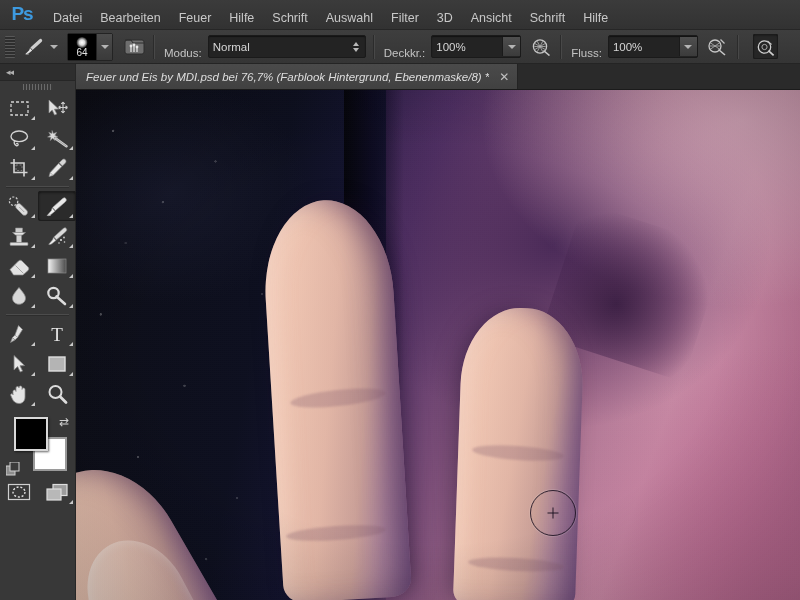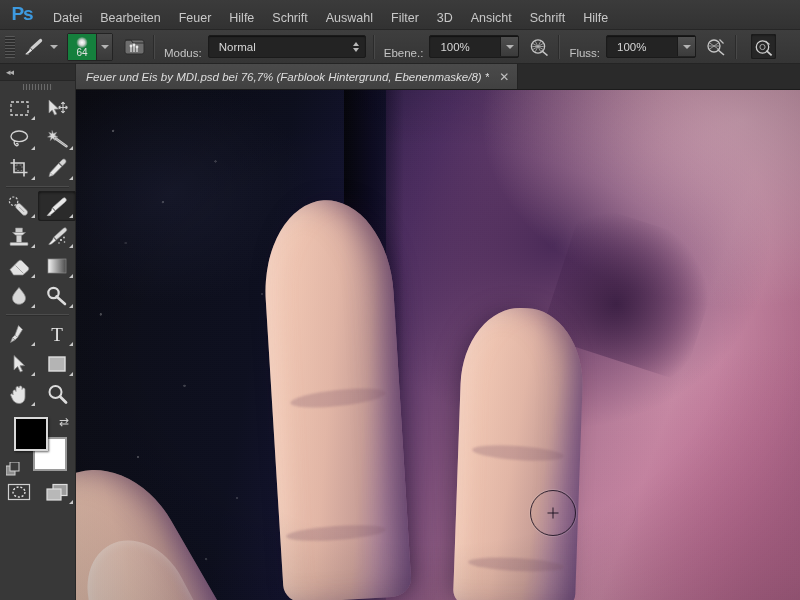--- a/index.html
+++ b/index.html
@@ -77,21 +77,21 @@
   #brush-preset {
     display: flex; align-items: stretch;
     height: 26px; margin-left: 9px;
     border: 1px solid #232323;
     background: #2a2a2a;
     border-radius: 2px;
   }
   #brush-thumb {
     width: 28px;
     position: relative;
-    background: #15803d;
+    background: #000000;
     display: flex; align-items: flex-end; justify-content: center;
   }
   #brush-dot {
     position: absolute; left: 50%; top: 3px;
     transform: translateX(-50%);
     width: 11px; height: 11px; border-radius: 50%;
     background: radial-gradient(circle, #ffffff 0%, #d8d8d8 35%, rgba(160,160,160,0.25) 70%, rgba(100,100,100,0) 100%);
   }
   #brush-size-label {
     position: relative; z-index: 2;
@@ -117,21 +117,21 @@
   .combo {
     height: 21px;
     background: #232323;
     border: 1px solid #1a1a1a;
     border-radius: 2px;
     display: flex; align-items: center;
     box-shadow: inset 0 1px 1px rgba(0,0,0,.5);
   }
   .combo .val {
     color: #d6d6d6; font-size: 11.5px;
-    padding: 0 10px; flex: 1;
+    padding: 0 4px; flex: 1;
     white-space: nowrap;
   }
   .combo .spinner {
     width: 14px; height: 19px;
     display: flex; flex-direction: column;
     align-items: center; justify-content: center;
     gap: 2px; padding-right: 2px;
   }
   .spin-up {
     width: 0; height: 0;
@@ -480,21 +480,21 @@
     <div class="combo mode">
       <div class="val">Normal</div>
       <div class="spinner">
         <div class="spin-up"></div>
         <div class="spin-dn"></div>
       </div>
     </div>
 
     <div class="opt-sep"></div>
 
-    <div class="opt-label">Ebene.:</div>
+    <div class="opt-label">Deckkr.:</div>
     <div class="combo num">
       <div class="val">100%</div>
       <div class="drop">
         <div class="mini-arrow" style="margin:0;"></div>
       </div>
     </div>
     <div class="icon-btn">
       <svg width="20" height="19" viewBox="0 0 20 19">
         <circle cx="9" cy="9.5" r="6.6" fill="none" stroke="#c6c6c6" stroke-width="1.3"></circle>
         <path d="M3.3 6.2 L14.7 12.8 M3.3 9.5 L14.7 9.5 M3.3 12.8 L14.7 6.2 M6.2 4.2 L11.8 14.8 M11.8 4.2 L6.2 14.8" stroke="#b2b2b2" stroke-width=".8"></path>

